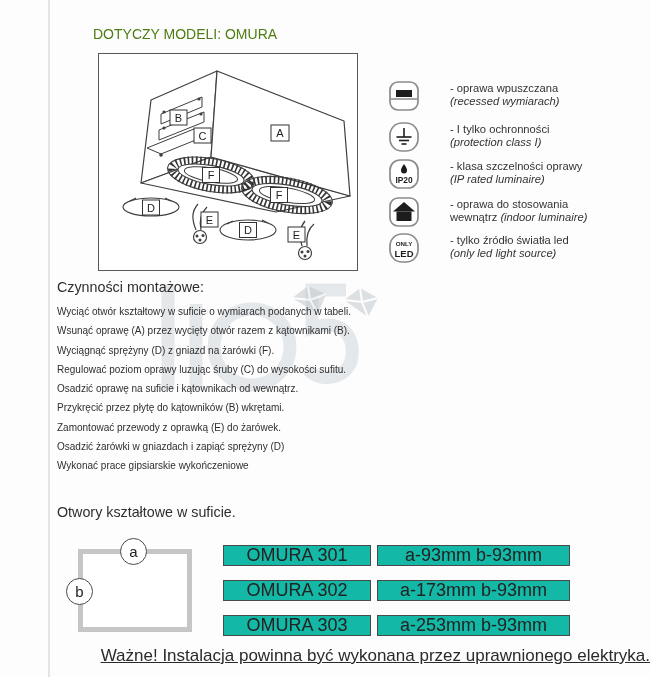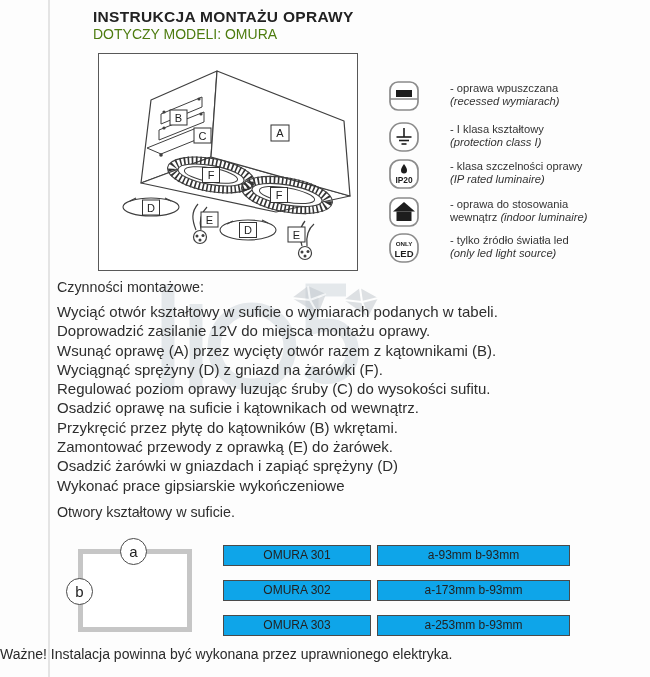--- a/index.html
+++ b/index.html
@@ -10,44 +10,43 @@
   .edge-line{position:absolute;left:48px;top:0;width:2px;height:677px;background:#e4e4e4;}
   .doc-title{position:absolute;left:93px;top:8px;font-size:15.5px;font-weight:bold;color:#222;letter-spacing:.3px;white-space:nowrap;}
   .doc-subtitle{position:absolute;left:93px;top:26px;font-size:14px;color:#4d7c0f;white-space:nowrap;}
   .frame{position:absolute;left:98px;top:53px;width:260px;height:218px;border:1.2px solid #585858;box-sizing:border-box;background:#fff;}
   .legend-item{position:absolute;left:388px;width:250px;}
   .legend-icon{position:absolute;left:0;top:0;width:32px;height:32px;}
   .legend-caption{position:absolute;left:62px;top:2px;font-size:11.2px;line-height:12.6px;color:#333;white-space:nowrap;}
   .legend-caption i{font-style:italic;}
   .watermark{position:absolute;left:150px;top:272px;width:310px;height:135px;pointer-events:none;}
   .steps-heading{position:absolute;left:57px;top:279px;font-size:14.3px;color:#2e2e2e;}
-  .steps{position:absolute;left:57px;top:302px;width:520px;font-size:15px;color:#2e2e2e;}
+  .steps{position:absolute;left:57px;top:302px;width:520px;font-size:10px;color:#2e2e2e;}
   .steps .step{height:19.3px;line-height:19.3px;white-space:nowrap;}
   .holes-heading{position:absolute;left:57px;top:504px;font-size:14.3px;color:#2e2e2e;}
   .hole-rect{position:absolute;left:78px;top:549px;width:104px;height:73px;border:5px solid #c6c6c6;background:#fff;}
   .dim-circle{position:absolute;width:25px;height:25px;border:1.6px solid #4a4a4a;border-radius:50%;background:#fff;
     font-size:15px;color:#222;text-align:center;line-height:25px;box-sizing:content-box;}
   .circle-a{left:120px;top:538px;}
   .circle-b{left:66px;top:578px;}
-  .spec-cell{position:absolute;height:19px;border:1.2px solid #4a4a4a;background:#0ea5e9;box-sizing:content-box;
-    font-size:12px;color:#222;text-align:center;line-height:19px;white-space:nowrap;}
+  .spec-cell{position:absolute;height:19px;border:1.2px solid #4a4a4a;background:#14b8a6;box-sizing:content-box;
+    font-size:18px;color:#222;text-align:center;line-height:19px;white-space:nowrap;}
   .cell-model{left:223px;width:146px;}
   .cell-dims{left:377px;width:191px;}
   .row0{top:545px;}.row1{top:580px;}.row2{top:615px;}
-  .footer-warning{position:absolute;left:0;top:646px;width:650px;text-align:left;font-size:14px;color:#2a2a2a;}
+  .footer-warning{position:absolute;left:0;top:646px;width:650px;text-align:right;font-size:17px;color:#2a2a2a;text-decoration:underline;}
   svg text{font-family:"Liberation Sans","DejaVu Sans",sans-serif;}
 </style>
 </head>
 <body>
 
 <div class="page">
 
   <div class="edge-line"></div>
 
-  <div class="doc-title">INSTRUKCJA MONTAŻU OPRAWY</div>
   <div class="doc-subtitle">DOTYCZY MODELI: OMURA</div>
 
   <svg class="watermark" viewBox="0 0 310 135">
     <g stroke="#dfe3e7" stroke-width="13" fill="none" opacity="0.8">
       <line x1="18" y1="12" x2="18" y2="118"></line>
       <line x1="46" y1="32" x2="46" y2="118"></line>
       <circle cx="102" cy="75" r="38"></circle>
       <path d="M196,18 h-34 v38 c30,-10 42,8 40,28 c-2,22 -30,28 -44,14"></path>
     </g>
     <g opacity="0.55">
@@ -183,21 +182,21 @@
     <svg class="legend-icon" viewBox="0 0 32 32">
       <rect x="2" y="2" width="28" height="28" rx="12" fill="#fff" stroke="#8b8b8b" stroke-width="1.7"></rect>
       <g stroke="#1d1d1d" stroke-width="1.6">
         <line x1="16" y1="7" x2="16" y2="16"></line>
         <line x1="8.5" y1="16" x2="23.5" y2="16"></line>
         <line x1="11" y1="19.5" x2="21" y2="19.5"></line>
         <line x1="13.5" y1="23" x2="18.5" y2="23"></line>
       </g>
     </svg>
     <div class="legend-caption">
-      <div>- I klasa kształtowy</div>
+      <div>- I tylko ochronności</div>
       <div><span></span><i>(protection class I)</i></div>
     </div>
   </div>
 
   <div class="legend-item" style="top:158px;">
     <svg class="legend-icon" viewBox="0 0 32 32">
       <rect x="2" y="2" width="28" height="28" rx="10" fill="#fff" stroke="#8b8b8b" stroke-width="1.7"></rect>
       <path d="M16 6 C18.5 9.5 19 11 19 12.5 A3 3 0 0 1 13 12.5 C13 11 13.5 9.5 16 6 Z" fill="#1d1d1d"></path>
       <text x="16" y="25" font-size="8.4" font-weight="bold" fill="#1d1d1d" text-anchor="middle">IP20</text>
     </svg>
@@ -227,32 +226,31 @@
     </svg>
     <div class="legend-caption">
       <div>- tylko źródło światła led</div>
       <div><span></span><i>(only led light source)</i></div>
     </div>
   </div>
 
   <div class="steps-heading">Czynności montażowe:</div>
   <div class="steps">
     <div class="step">Wyciąć otwór kształtowy w suficie o wymiarach podanych w tabeli.</div>
-    <div class="step">Doprowadzić zasilanie 12V do miejsca montażu oprawy.</div>
     <div class="step">Wsunąć oprawę (A) przez wycięty otwór razem z kątownikami (B).</div>
     <div class="step">Wyciągnąć sprężyny (D) z gniazd na żarówki (F).</div>
     <div class="step">Regulować poziom oprawy luzując śruby (C) do wysokości sufitu.</div>
     <div class="step">Osadzić oprawę na suficie i kątownikach od wewnątrz.</div>
     <div class="step">Przykręcić przez płytę do kątowników (B) wkrętami.</div>
     <div class="step">Zamontować przewody z oprawką (E) do żarówek.</div>
     <div class="step">Osadzić żarówki w gniazdach i zapiąć sprężyny (D)</div>
     <div class="step">Wykonać prace gipsiarskie wykończeniowe</div>
   </div>
 
-  <div class="holes-heading">Otwory kształtowy w suficie.</div>
+  <div class="holes-heading">Otwory kształtowe w suficie.</div>
 
   <div class="hole-rect"></div>
   <div class="dim-circle circle-a">a</div>
   <div class="dim-circle circle-b">b</div>
 
   <div>
     <div class="spec-cell cell-model row0">OMURA 301</div>
     <div class="spec-cell cell-dims  row0">a-93mm b-93mm</div>
     <div class="spec-cell cell-model row1">OMURA 302</div>
     <div class="spec-cell cell-dims  row1">a-173mm b-93mm</div>

